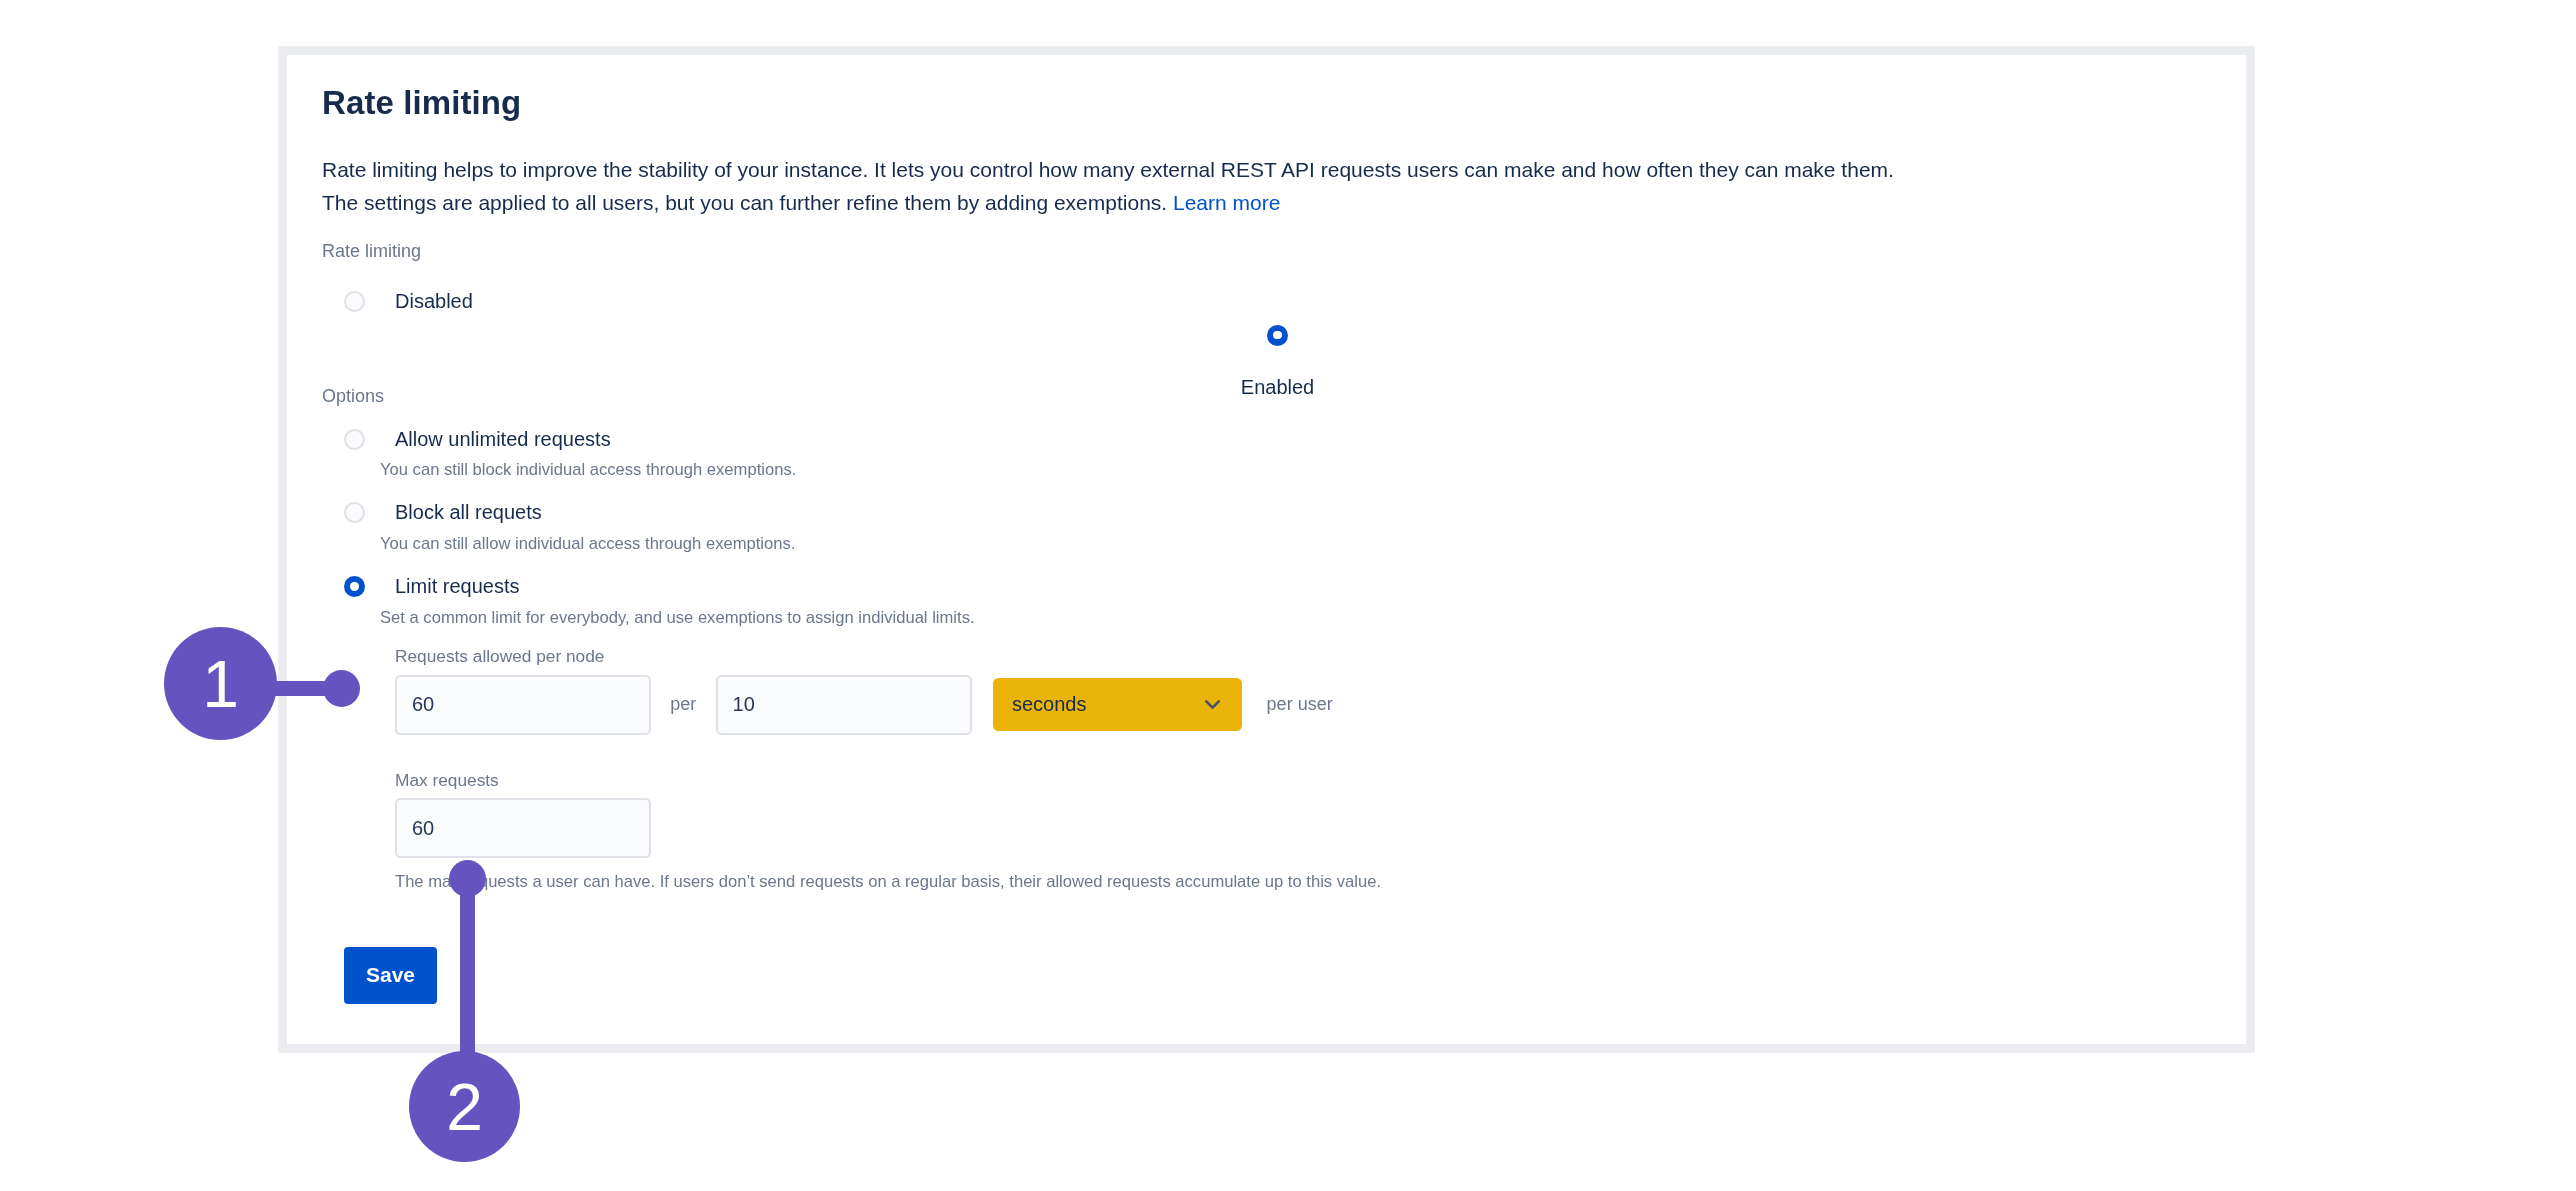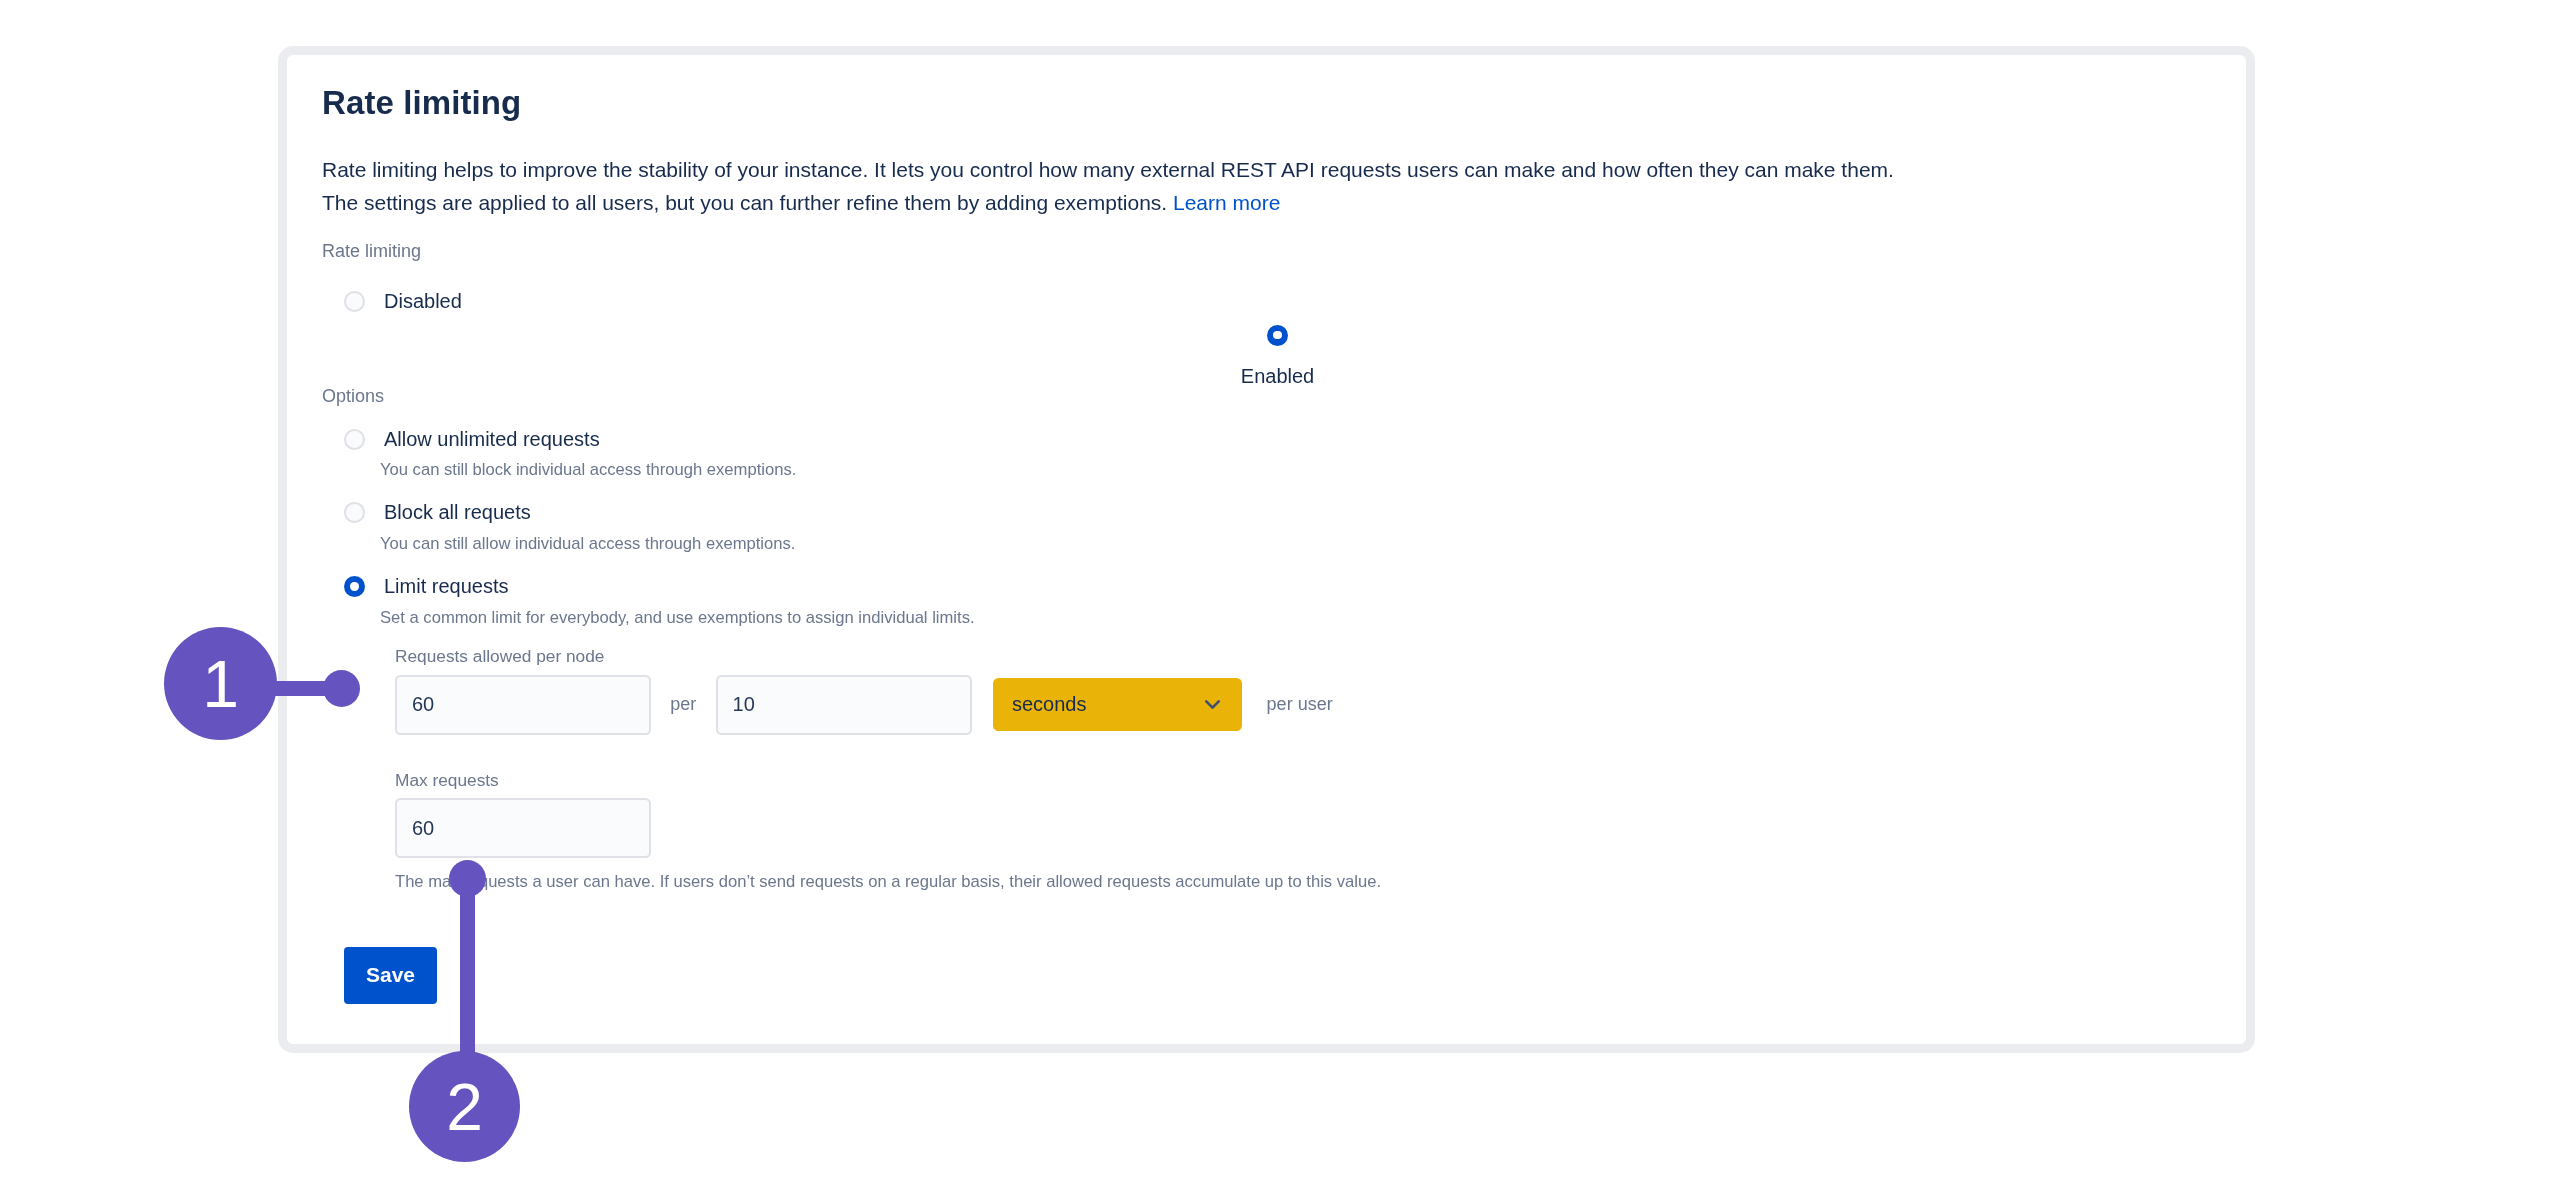--- a/index.html
+++ b/index.html
@@ -10,21 +10,21 @@
     font-family:"Liberation Sans", sans-serif;
     color:#172B4D;
   }
 
   
   .card {
     position:absolute; left:278px; top:46px;
     width:1977px; height:1007px;
     background:#ffffff;
     border:9.7px solid var(--card-border,#EBECF0);
-    border-radius:15px;
+    border-radius:2px;
   }
   .card-inner { padding:28px 35px; }
 
   .page-title {
     font-size:33px; line-height:40px; font-weight:600;
     color:var(--text-navy,#172B4D);
     margin-bottom:30px;
     letter-spacing:0.1px;
   }
   .description {
@@ -40,21 +40,21 @@
   .group-label {
     font-size:18px; line-height:21px;
     color:var(--text-gray,#6B778C);
     margin-top:22px;
   }
   .group-label.options-label { margin-top:25px; margin-bottom:16.6px; }
   .group-label.rl-label { margin-bottom:21px; }
 
   
   .radio-row {
-    display:flex; align-items:center; gap:19px;
+    display:flex; align-items:center; gap:30px;
     margin-left:22px; height:36px; cursor:pointer;
   }
   .radio-row + .radio-row { margin-top:5.5px;flex-direction:column; }
   .radio {
     width:21px; height:21px; border-radius:50%;
     flex:0 0 21px;
     display:flex; align-items:center; justify-content:center;
   }
   .radio.unchecked {
     background:#FAFBFC;

